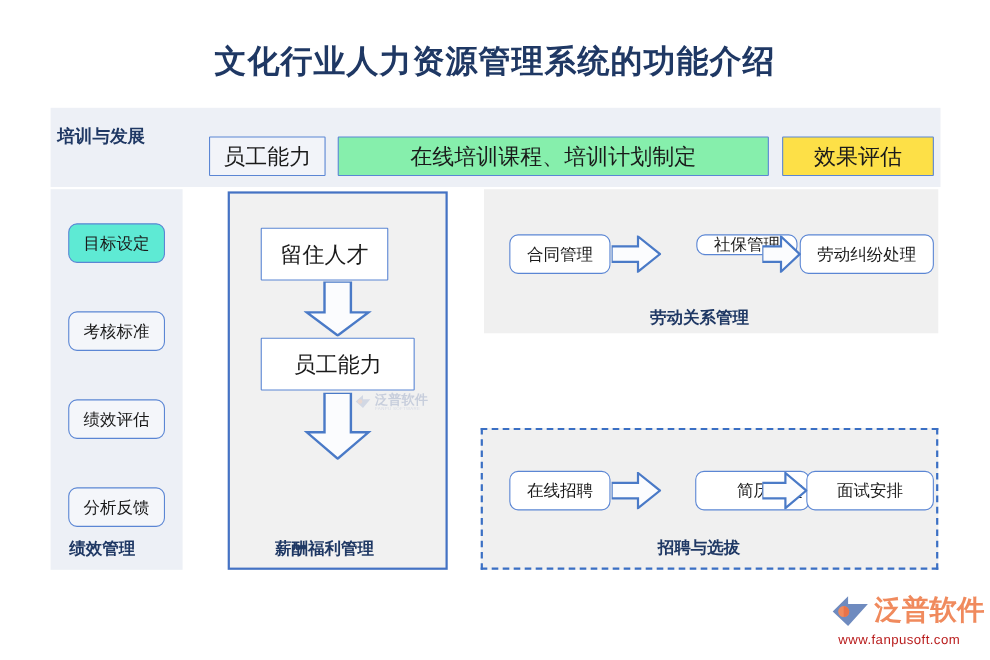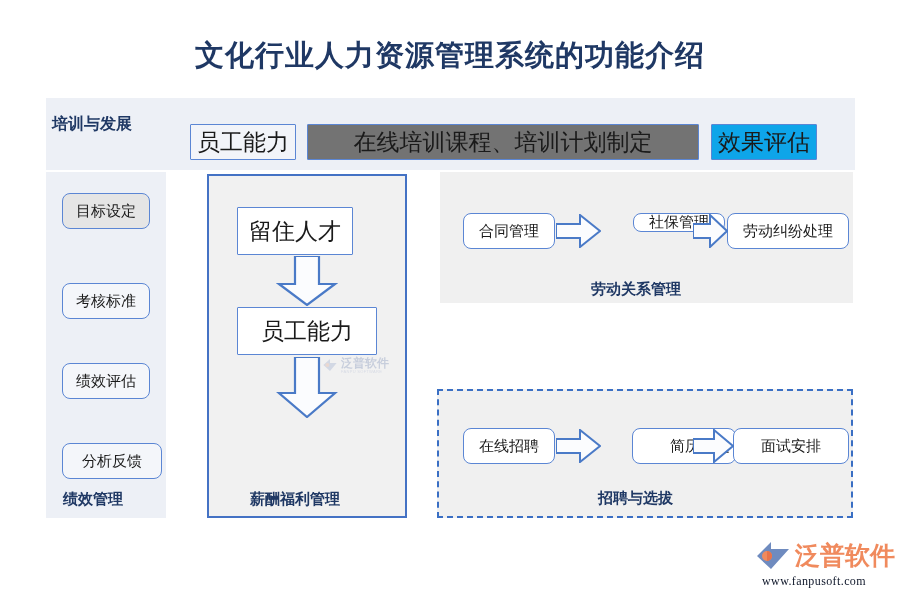--- a/index.html
+++ b/index.html
@@ -114,36 +114,36 @@
   .node {
     position: absolute;
     box-sizing: border-box;
     border: 1.6px solid #5b86d4;
     border-radius: 1px;
     background: #ffffff;
     display: flex;
     align-items: center;
     justify-content: center;
     color: #1a1a1a;
-    font-size: 23px;
+    font-size: 20px;
     white-space: nowrap;
     font-family: "Liberation Sans", "DejaVu Sans", sans-serif;
   }
   .node.small { font-size: 15px; border-radius: 8px; }
 
   
   .n-emp-ability  { left: 190px; top: 124px; width: 106px; height: 36px; background:#f2f4f9; }
-  .n-courses      { left: 307px; top: 124px; width: 392px; height: 36px; background:#737373; }
-  .n-effect       { left: 711px; top: 124px; width: 106px; height: 36px; background:#0ea5e9; }
-
-  
-  .n-goal     { left: 62px; top: 193px; width: 88px; height: 36px; background:#e5e5e5; }
+  .n-courses      { left: 307px; top: 124px; width: 392px; height: 36px; background:#86efac; }
+  .n-effect       { left: 711px; top: 124px; width: 138px; height: 36px; background:#fde047; }
+
+  
+  .n-goal     { left: 62px; top: 203px; width: 88px; height: 36px; background:#5eead4; }
   .n-standard { left: 62px; top: 283px; width: 88px; height: 36px; background:#f4f6fa; }
   .n-review   { left: 62px; top: 363px; width: 88px; height: 36px; background:#f4f6fa; }
-  .n-analysis { left: 62px; top: 443px; width: 100px; height: 36px; background:#f4f6fa; }
+  .n-analysis { left: 62px; top: 443px; width: 88px; height: 36px; background:#f4f6fa; }
 
   
   .n-retain  { left: 237px; top: 207px; width: 116px; height: 48px; }
   .n-payroll { left: 237px; top: 307px; width: 140px; height: 48px; }
   .n-benefit { left: 237px; top: 419px; width: 140px; height: 48px; }
 
   
   .n-contract { left: 463px; top: 213px; width: 92px; height: 36px; }
   .n-social   { left: 633px; top: 213px; width: 92px; height: 19px; }
   .n-dispute  { left: 727px; top: 213px; width: 122px; height: 36px; }
@@ -212,22 +212,22 @@
     font-weight: bold;
     color: #f08a5d;
     line-height: 1;
     white-space: nowrap;
     font-family: "Liberation Sans", "DejaVu Sans", sans-serif;
   }
   .brand-url {
     margin-top: 4px;
     margin-left: 6px;
     font-size: 12px;
-    color: #0f172a;
-    font-family: Liberation Serif, serif;
+    color: #b91c1c;
+    font-family: Liberation Sans, sans-serif;
     letter-spacing: 0.4px;
     white-space: nowrap;
   }
 </style>
 </head>
 <body>
 
 <div id="canvas">
 
   <div class="page-title">文化行业人力资源管理系统的功能介绍</div>

